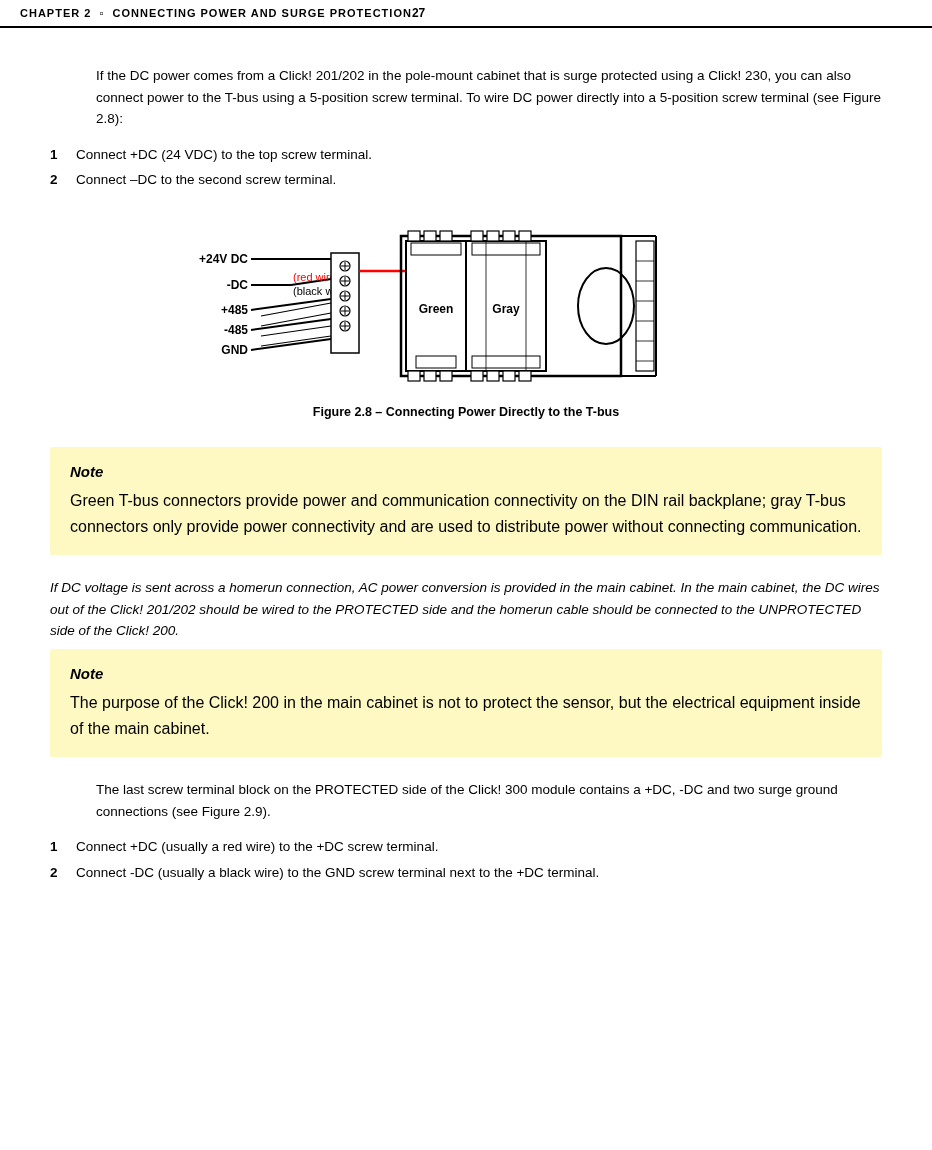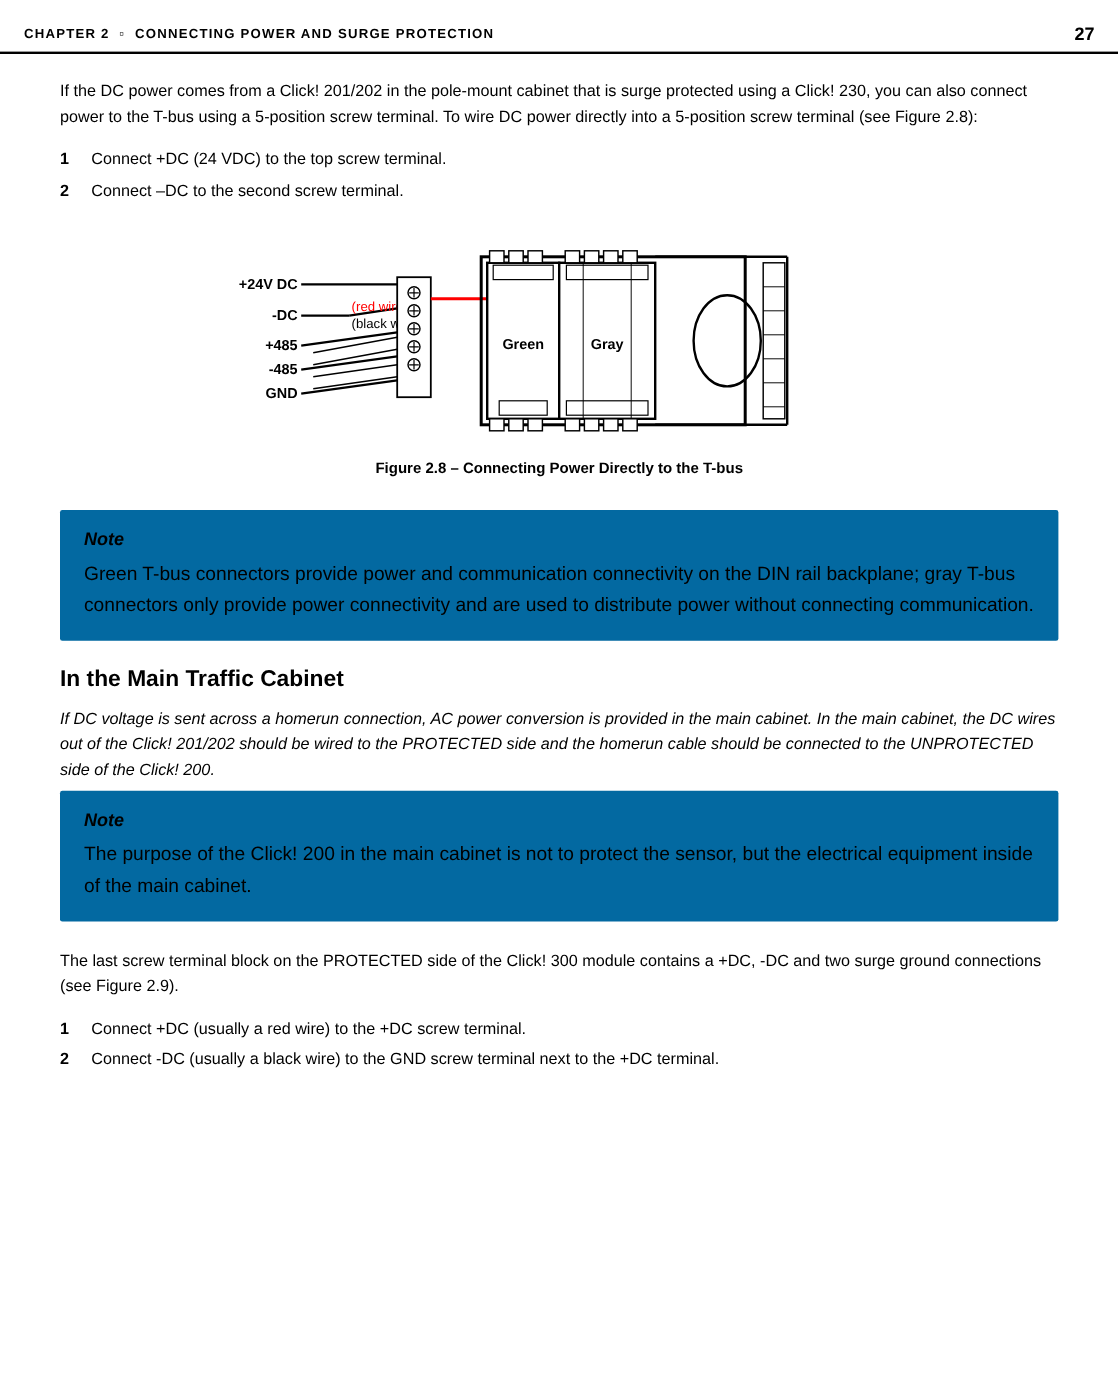--- a/index.html
+++ b/index.html
@@ -7,42 +7,43 @@
       font-family: Arial, sans-serif;
       font-size: 13px;
       background: #fff;
       color: #000;
       width: 932px;
       min-height: 1150px;
       padding: 0;
     }
     .page-header {
       display: flex;
-      justify-content: space-between;
+      justify-content: flex-start;
       align-items: center;
-      padding: 20px 20px 6px 20px;
+      padding: 6px 20px 6px 20px;
       border-bottom: 2px solid #000;
-      margin-bottom: 0;
+      margin-bottom: 17px;
     }
     .header-chapter {
       font-size: 11px;
       font-weight: bold;
       letter-spacing: 1px;
     }
     .header-page {
-      font-size: 15px;
+      font-size: 12px;
       font-weight: bold;
     }
     .page-content {
       padding: 20px 50px 20px 50px;
     }
     .intro-text {
       font-size: 13.5px;
       line-height: 1.6;
       margin-bottom: 14px;
+      margin-left: 46px;
     }
     .numbered-list {
       list-style: none;
       margin-bottom: 20px;
     }
     .numbered-list li {
       display: flex;
       gap: 12px;
       margin-bottom: 4px;
       font-size: 13.5px;
@@ -59,21 +60,21 @@
       margin: 20px 0 10px 0;
     }
     .figure-caption {
       font-size: 12.5px;
       font-weight: bold;
       text-align: center;
       margin-top: 4px;
       margin-bottom: 18px;
     }
     .note-box {
-      background: #0369a1;
+      background: #fef9c3;
       border-radius: 2px;
       padding: 16px 20px 16px 20px;
       margin-bottom: 22px;
     }
     .note-title {
       font-size: 15px;
       font-weight: bold;
       margin-bottom: 8px;
       font-style: italic;
     }
@@ -230,21 +231,20 @@
     </svg>
 
     <p class="figure-caption">Figure 2.8 – Connecting Power Directly to the T-bus</p>
   </div>
 
   <div class="note-box">
     <div class="note-title">Note</div>
     <p class="note-text">Green T-bus connectors provide power and communication connectivity on the DIN rail backplane; gray T-bus connectors only provide power connectivity and are used to distribute power without connecting communication.</p>
   </div>
 
-  <h2 class="section-heading">In the Main Traffic Cabinet</h2>
 
   <p class="section-text">If DC voltage is sent across a homerun connection, AC power conversion is provided in the main cabinet. In the main cabinet, the DC wires out of the Click! 201/202 should be wired to the PROTECTED side and the homerun cable should be connected to the UNPROTECTED side of the Click! 200.</p>
 
   <div class="note-box">
     <div class="note-title">Note</div>
     <p class="note-text">The purpose of the Click! 200 in the main cabinet is not to protect the sensor, but the electrical equipment inside of the main cabinet.</p>
   </div>
 
   <p class="intro-text" style="margin-top: 18px;">The last screw terminal block on the PROTECTED side of the Click! 300 module contains a +DC, -DC and two surge ground connections (see Figure 2.9).</p>
 

